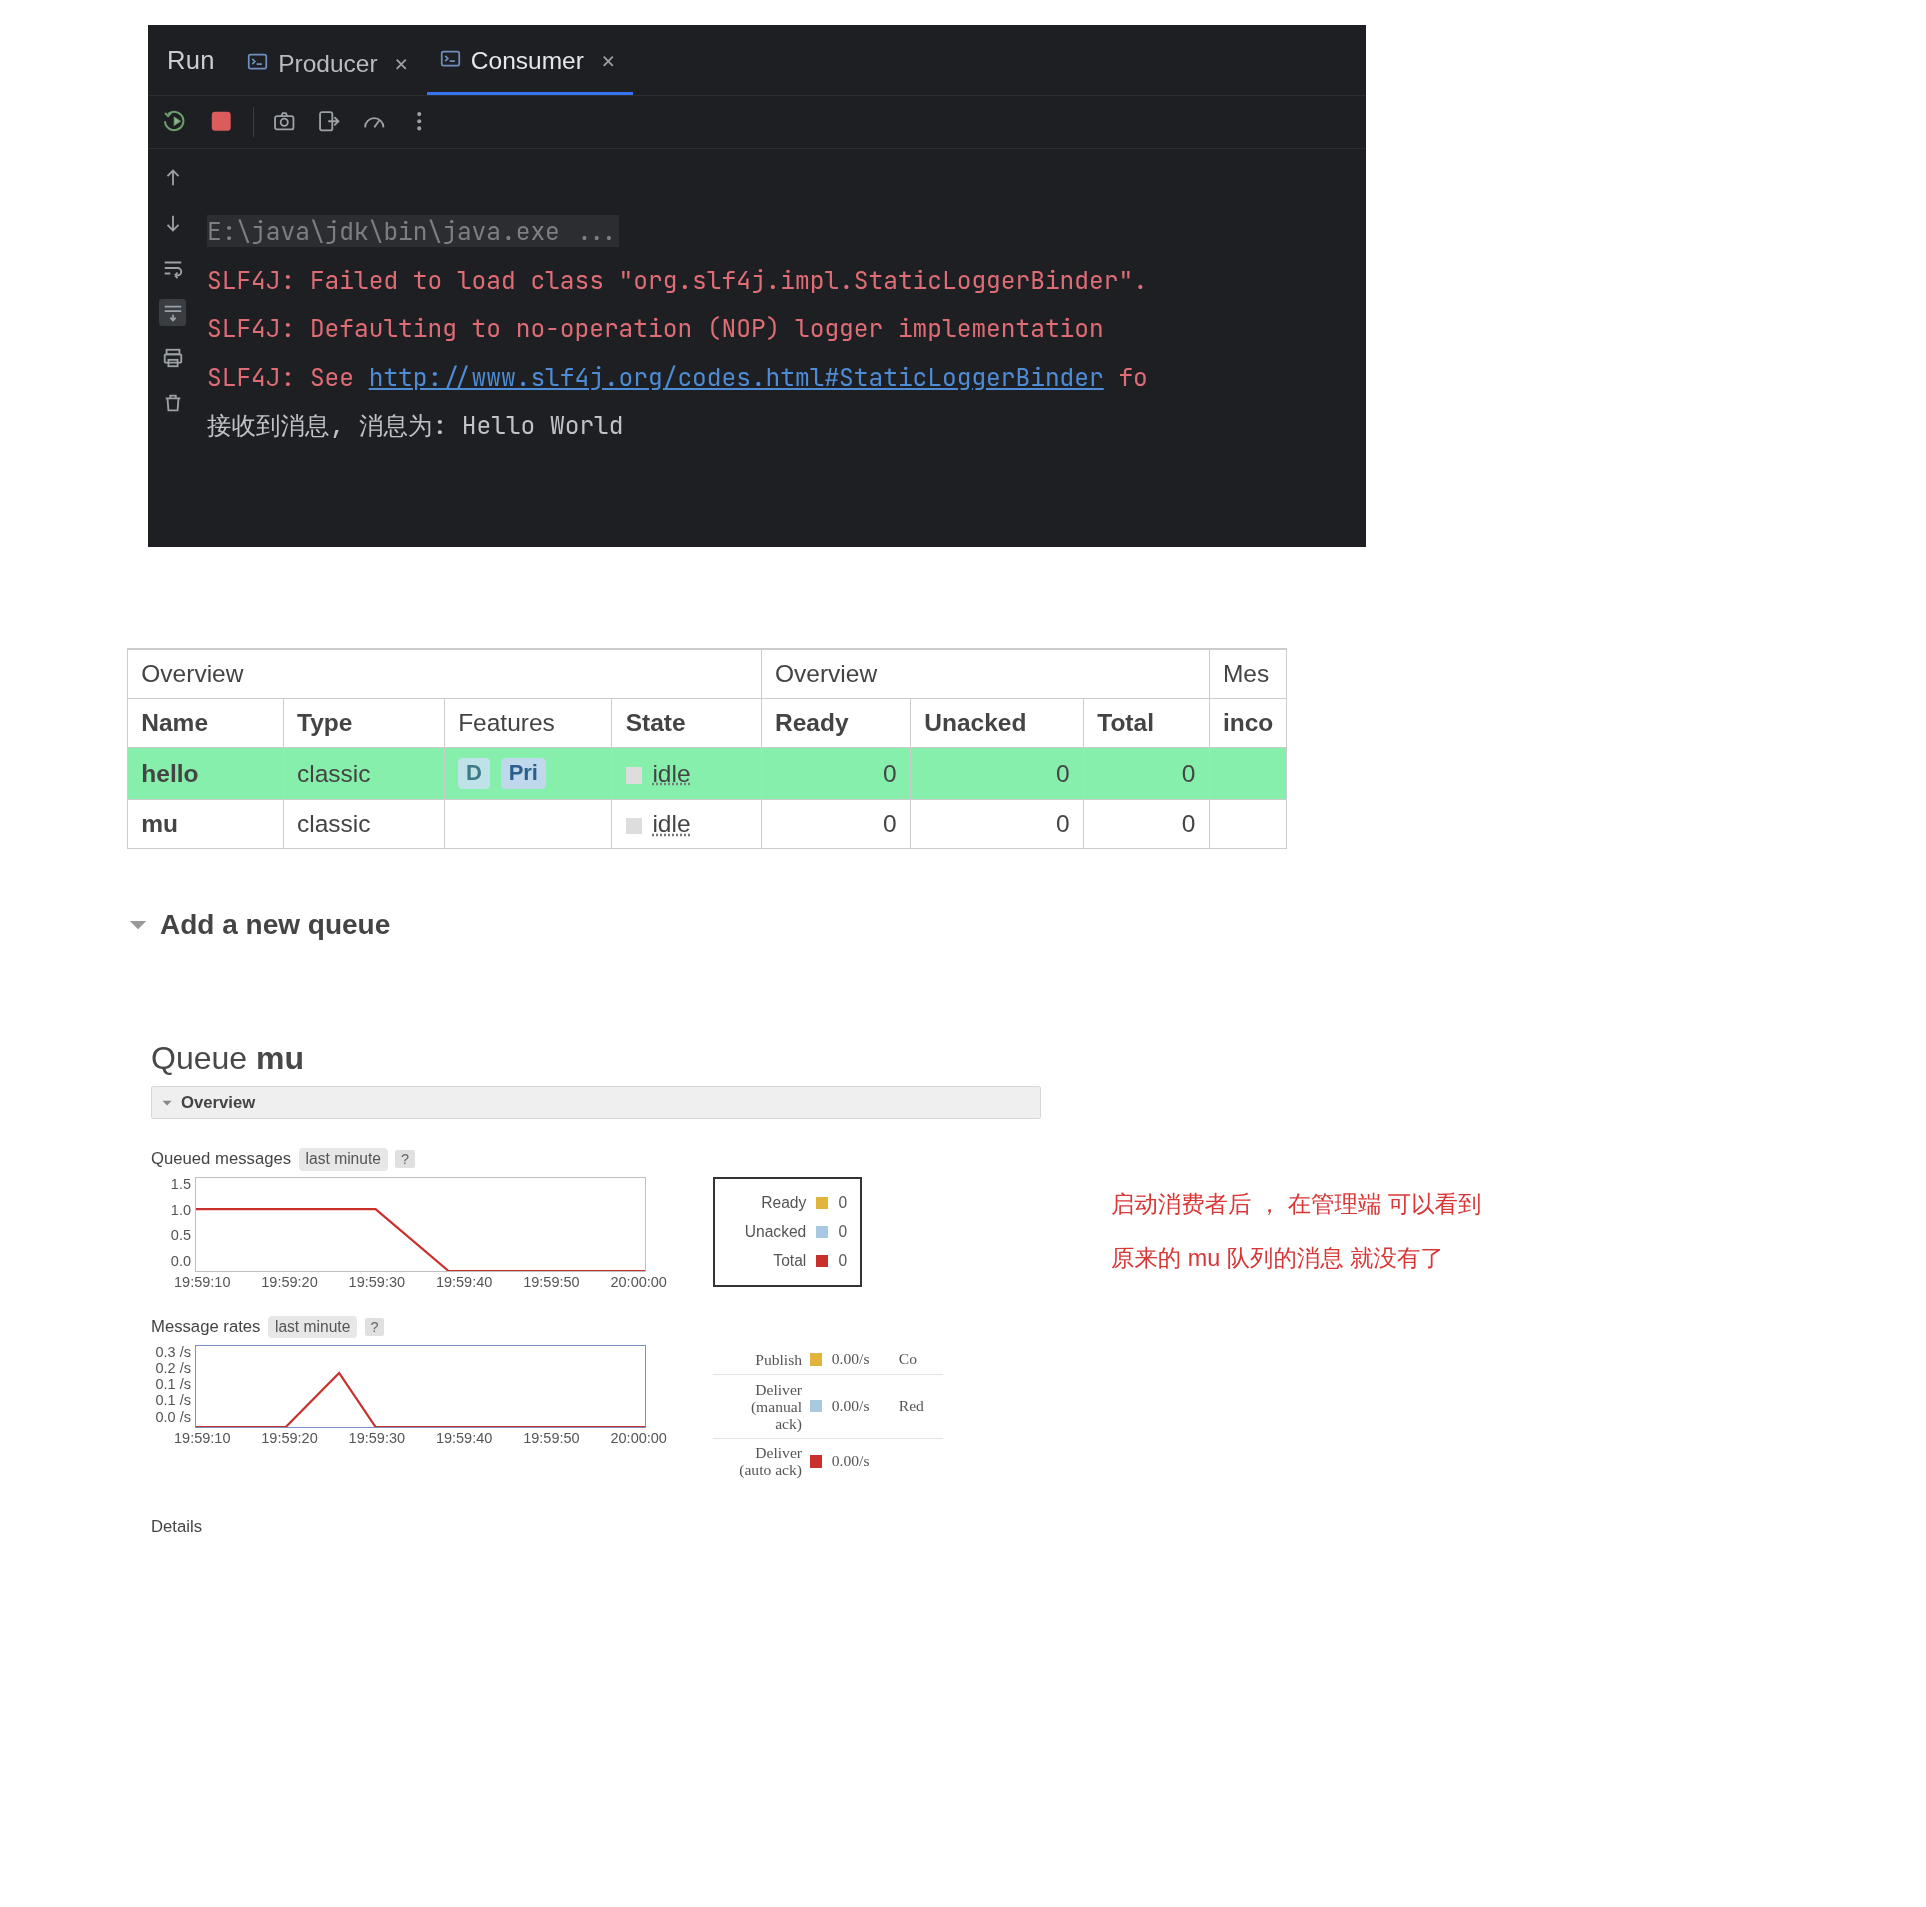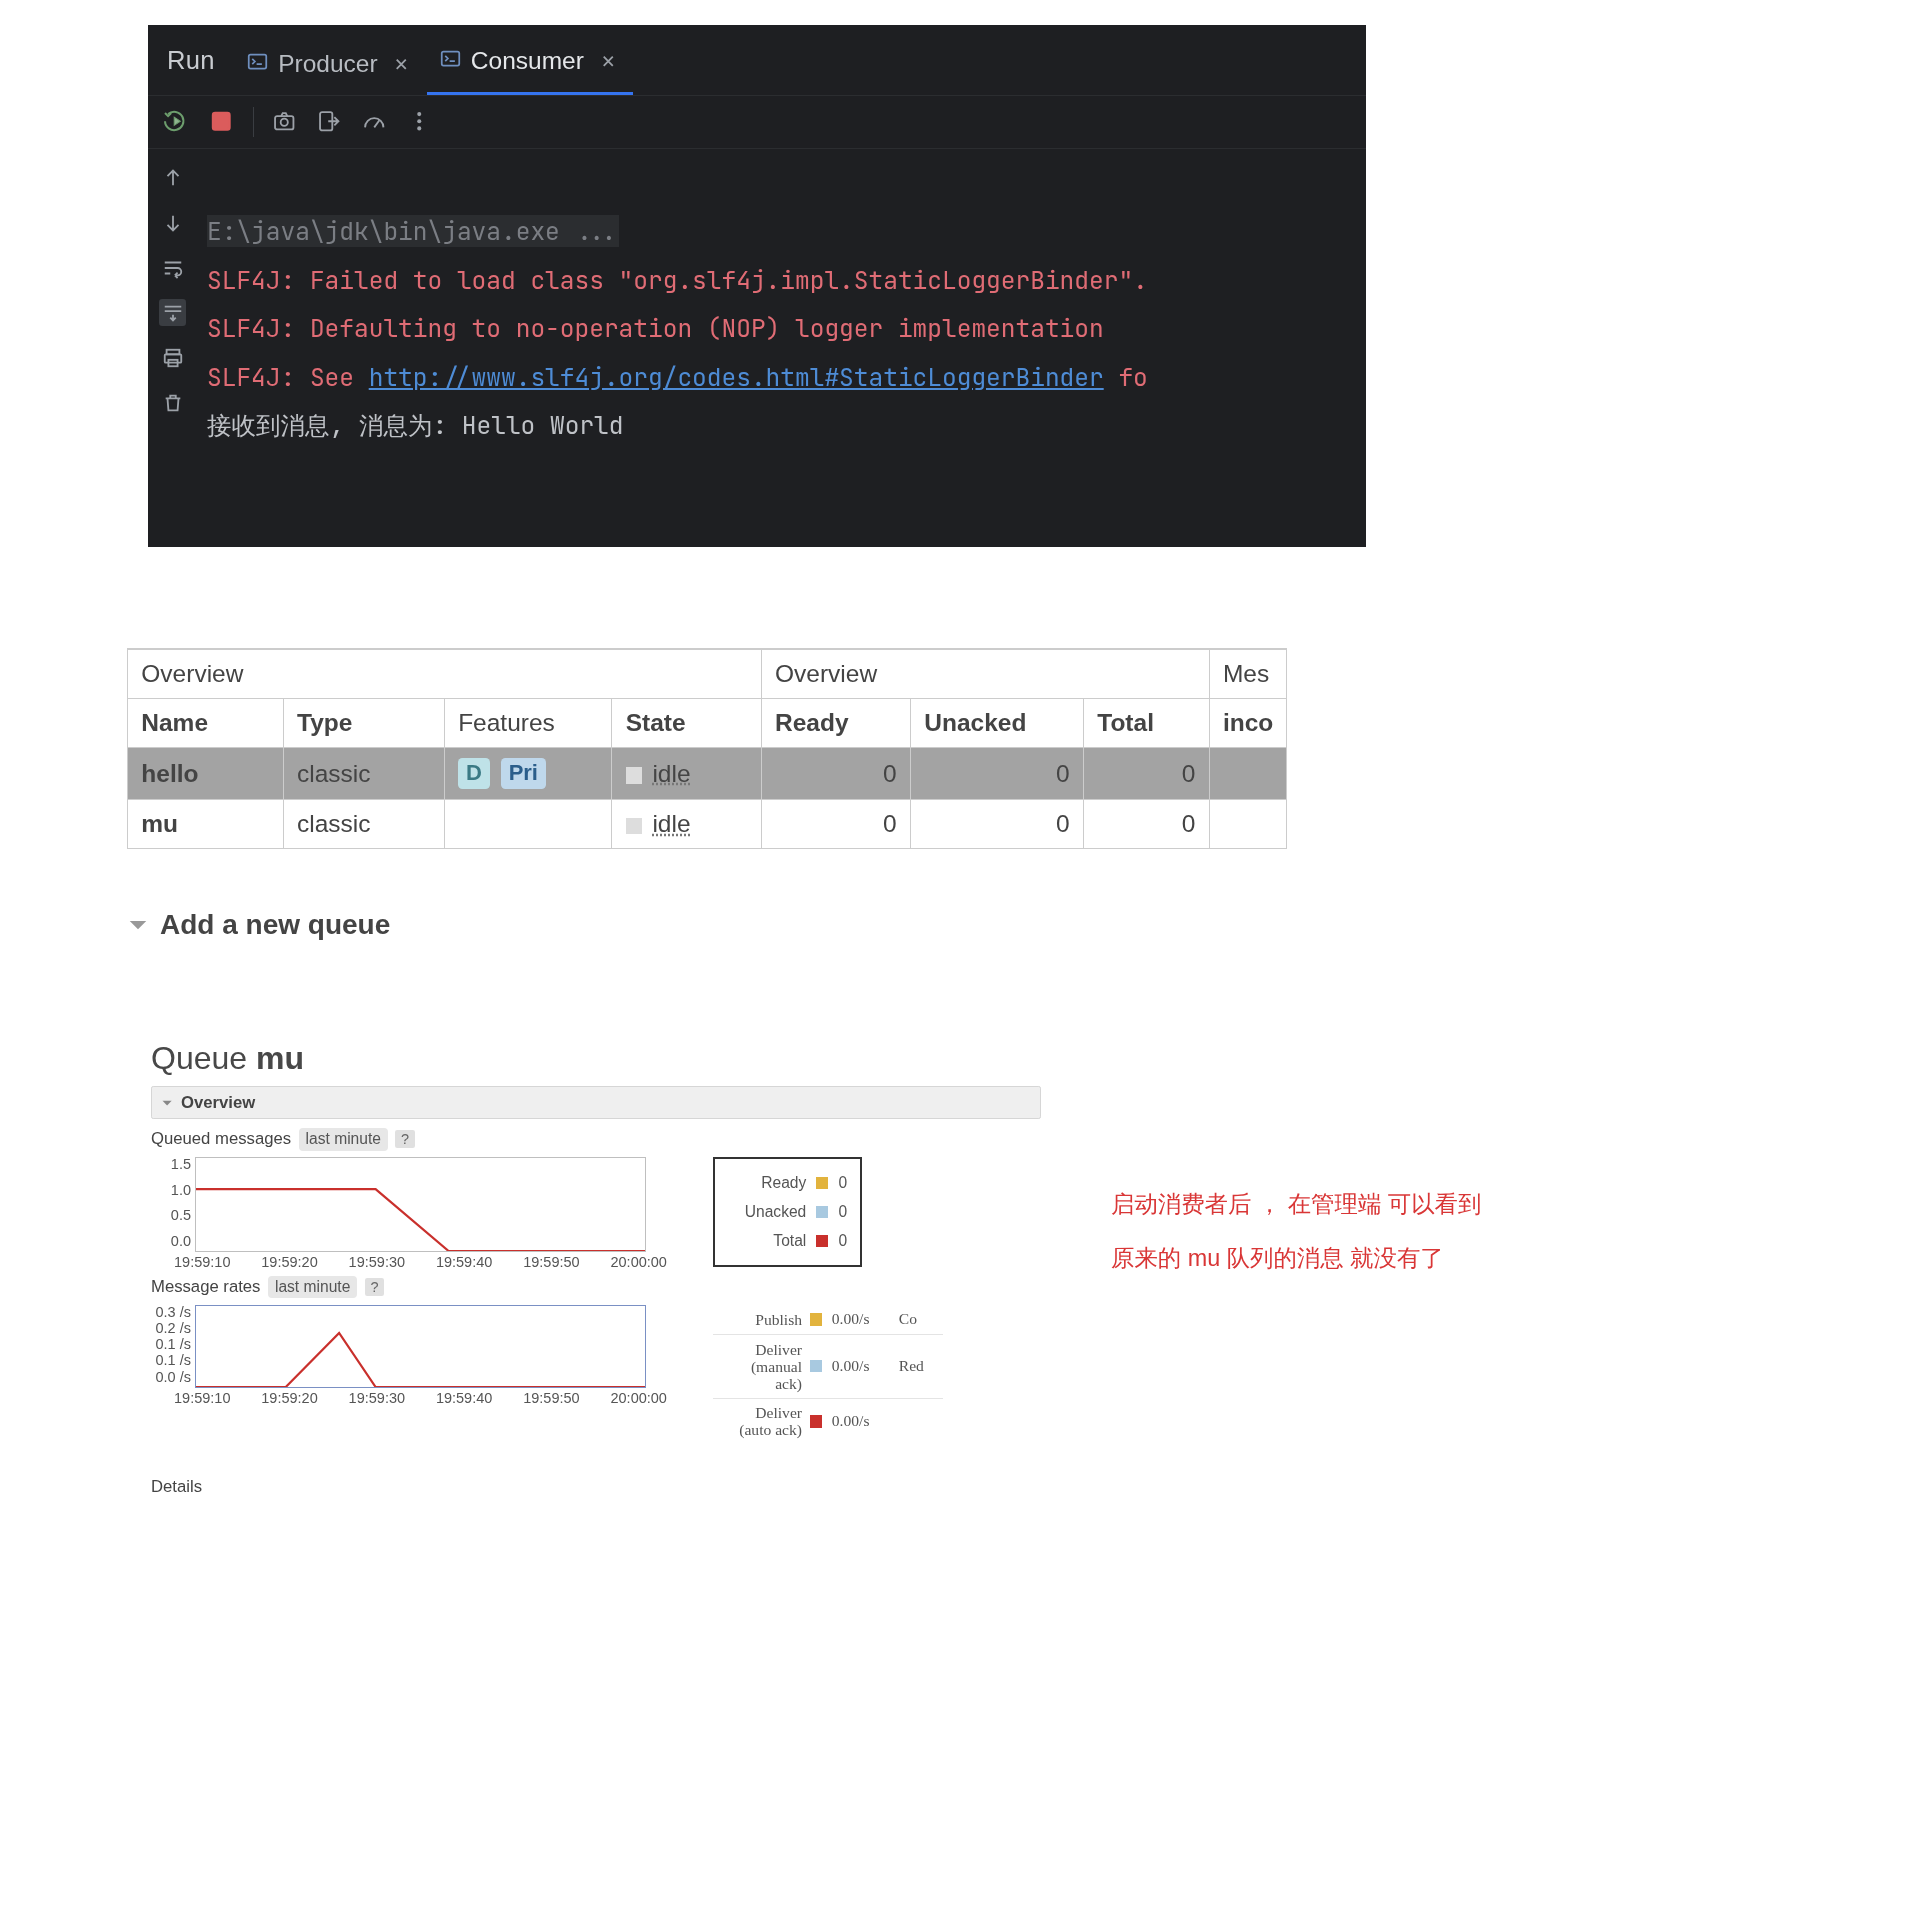--- a/index.html
+++ b/index.html
@@ -33,38 +33,38 @@
   .ide-console .normal { color: #bfc2c7; }
   .ide-console a.slf { color: #4e8cd6; text-decoration: underline; }
 
   
   .queues-wrap { position: absolute; left: 127px; top: 648px; width: 1160px; background: #fff; border-top: 1.7px solid #ccc; }
   table.queues { border-collapse: collapse; width: 100%; table-layout: fixed; }
   table.queues th, table.queues td { border: 1.7px solid #ccc; font-size: 24.5px; padding: 10px 13.3px; text-align: left; color: #444; }
   table.queues th { font-weight: 700; }
   table.queues .sec-head th { font-weight: 400; font-size: 24.5px; }
   table.queues .name { font-weight: 700; }
-  table.queues tr.odd { background: #a3a3a3; }
+  table.queues tr.odd { background: #86efac; }
   .badge { display: inline-block; border-radius: 4.4px; padding: 2.2px 7.8px 3.3px; font-size: 22px; font-weight: 600; margin-right: 4.4px; vertical-align: middle; }
   .badge-D { background: #bfe2e8; color: #2a6; color:#3b7a85; }
   .badge-Pri { background: #bfd8ec; color: #2b5e8b; }
   .state-dot { display: inline-block; width: 16.7px; height: 16.7px; background: #ddd; margin-right: 10px; vertical-align: middle; }
   .state-text { text-decoration: underline dotted #777; color: #444; }
   .num { text-align: right !important; }
 
   .add-queue { position: absolute; left: 127px; top: 909px; display: flex; align-items: center; gap: 11px; font-size: 28px; font-weight: 700; color: #444; }
   .add-queue svg { width: 22px; height: 22px; }
 
   
   .qd { position: absolute; left: 151px; top: 1040px; width: 890px; color: #444; }
   .qd h1 { font-size: 32px; font-weight: 400; color: #484848; }
   .qd h1 .queue-name { font-weight: 600; }
   .qd .ov-head { background: #efefef; border: 1.1px solid #d6d6d6; border-radius: 2.2px; padding: 5.6px 9px; display: flex; align-items: center; gap: 7.8px; margin-top: 9px; font-size: 16.7px; font-weight: 700; }
   .qd .ov-head svg { width: 12.2px; height: 12.2px; }
-  .subhead { display: flex; align-items: center; gap: 7.8px; font-size: 16.7px; color: #444; margin-top: 9px; }
+  .subhead { display: flex; align-items: center; gap: 7.8px; font-size: 16.7px; color: #444; margin-top: 29px; }
   .pill { background: #e7e7e7; border-radius: 4px; padding: 2.2px 6.7px; font-size: 15.6px; color: #555; }
   .qmark { background: #e0e0e0; border-radius: 2.2px; padding: 1.1px 5.6px; font-size: 14.5px; color: #666; }
 
   .chart-row { display: flex; align-items: flex-start; gap: 67px; margin-top: 6.7px; }
   .chart-box { width: 495px; }
   .plot { position: relative; border: 1.1px solid #bfbfbf; background: #fff; height: 95px; margin-left: 44px; }
   .plot2 { height: 83px; }
   .ylabels { position: absolute; left: -43px; top: -2.2px; height: 100%; display: flex; flex-direction: column; justify-content: space-between; text-align: right; width: 38px; font-size: 14.5px; color: #555; }
   .xlabels { position: absolute; left: -22px; bottom: -19px; width: calc(100% + 44px); display: flex; justify-content: space-between; font-size: 14.5px; color: #555; }
   .legend-box { border: 2.2px solid #333; padding: 9px 13.3px; }

